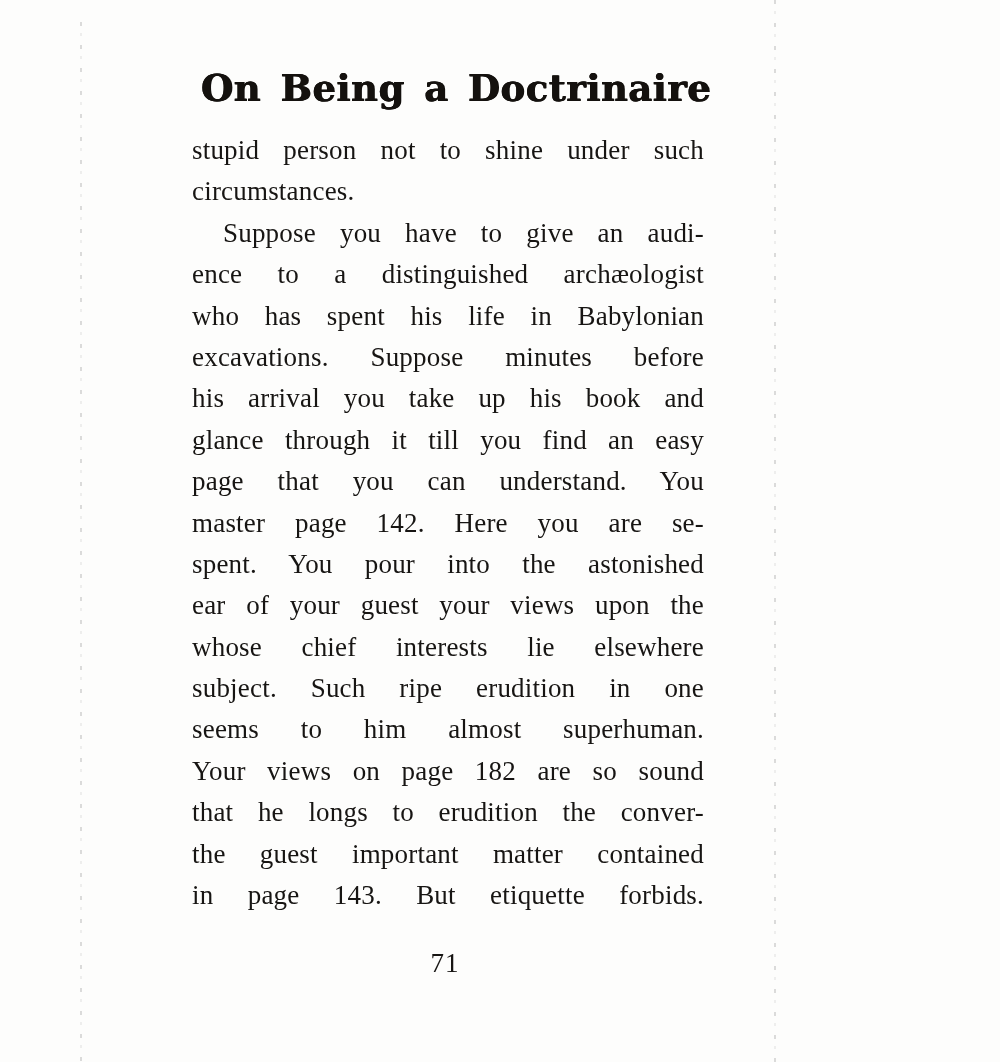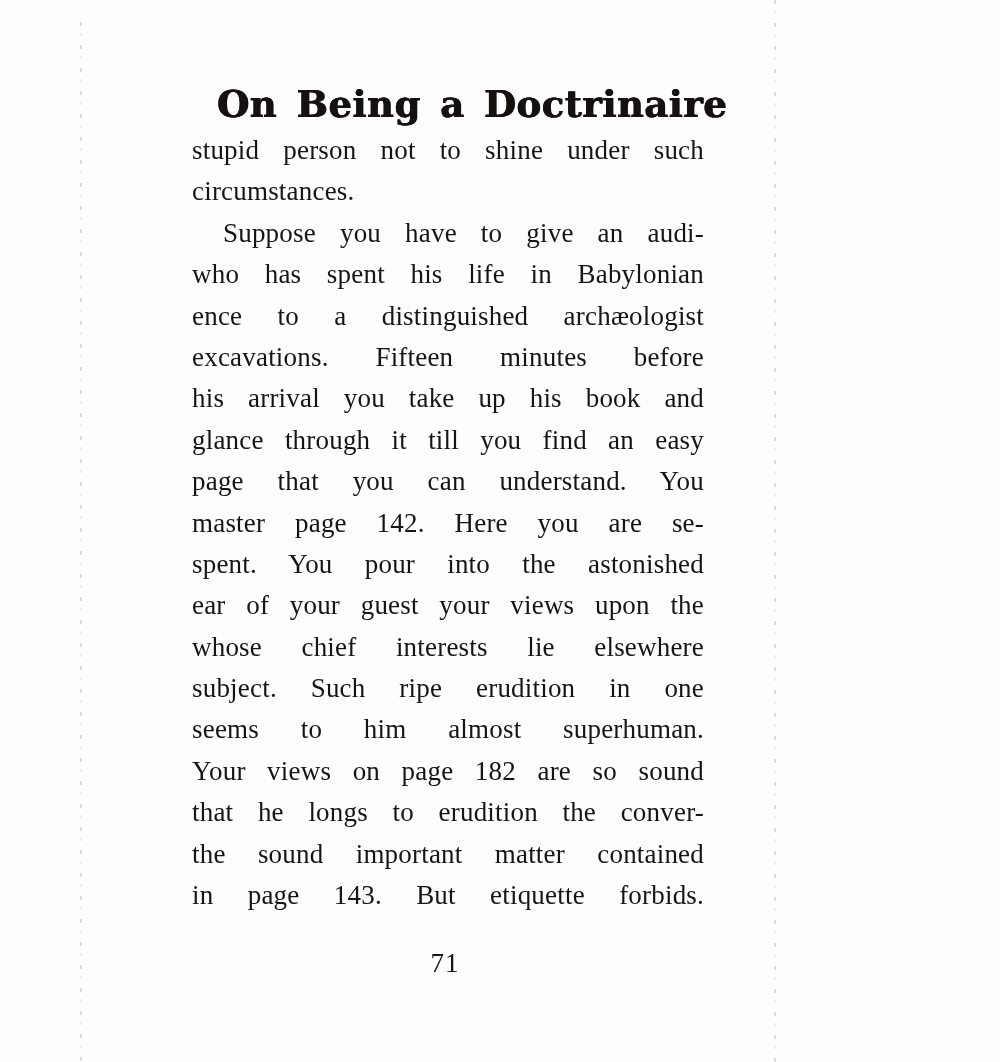--- a/index.html
+++ b/index.html
@@ -31,21 +31,21 @@
     );
   }
   .edge-left  { left: 80px; top: 22px; }
   .edge-right { left: 774px; }
 
   .title {
     position: absolute;
     left: 200px;
     width: 512px;
     top: 66px;
-    margin: 16px;
+    margin: 0;
     text-align: center;
     font-family: "DejaVu Serif", serif;
     font-weight: 700;
     font-size: 37px;
     letter-spacing: 0.5px;
     word-spacing: 6px;
     color: #14110e;
     text-shadow: 0.8px 0 0 #14110e, 0 0.4px 0 #14110e;
     white-space: nowrap;
   }
@@ -92,33 +92,33 @@
 
   <div class="edge edge-left"></div>
   <div class="edge edge-right"></div>
 
   <h1 class="title">On Being a Doctrinaire</h1>
 
   <div class="body-text">
     <div class="line">stupid person not to shine under such</div>
     <div class="line end">circumstances.</div>
     <div class="line indent">Suppose you have to give an audi-</div>
+    <div class="line">ence to a distinguished archæologist</div>
     <div class="line">who has spent his life in Babylonian</div>
-    <div class="line">ence to a distinguished archæologist</div>
-    <div class="line">excavations.  Fifteen minutes before</div>
+    <div class="line">excavations.  Suppose minutes before</div>
     <div class="line">his arrival you take up his book and</div>
     <div class="line">glance through it till you find an easy</div>
     <div class="line">page that you can understand.  You</div>
     <div class="line">master page 142.  Here you are se-</div>
     <div class="line">spent.  You pour into the astonished</div>
     <div class="line">ear of your guest your views upon the</div>
     <div class="line">whose chief interests lie elsewhere</div>
     <div class="line">subject.  Such ripe erudition in one</div>
     <div class="line">seems to him almost superhuman.</div>
     <div class="line">Your views on page 182 are so sound</div>
     <div class="line">that he longs to erudition the conver-</div>
-    <div class="line">the sound important matter contained</div>
+    <div class="line">the guest important matter contained</div>
     <div class="line">in page 143.  But etiquette forbids.</div>
   </div>
 
   <div class="folio">71</div>
 
 </div>
 
 </body></html>

